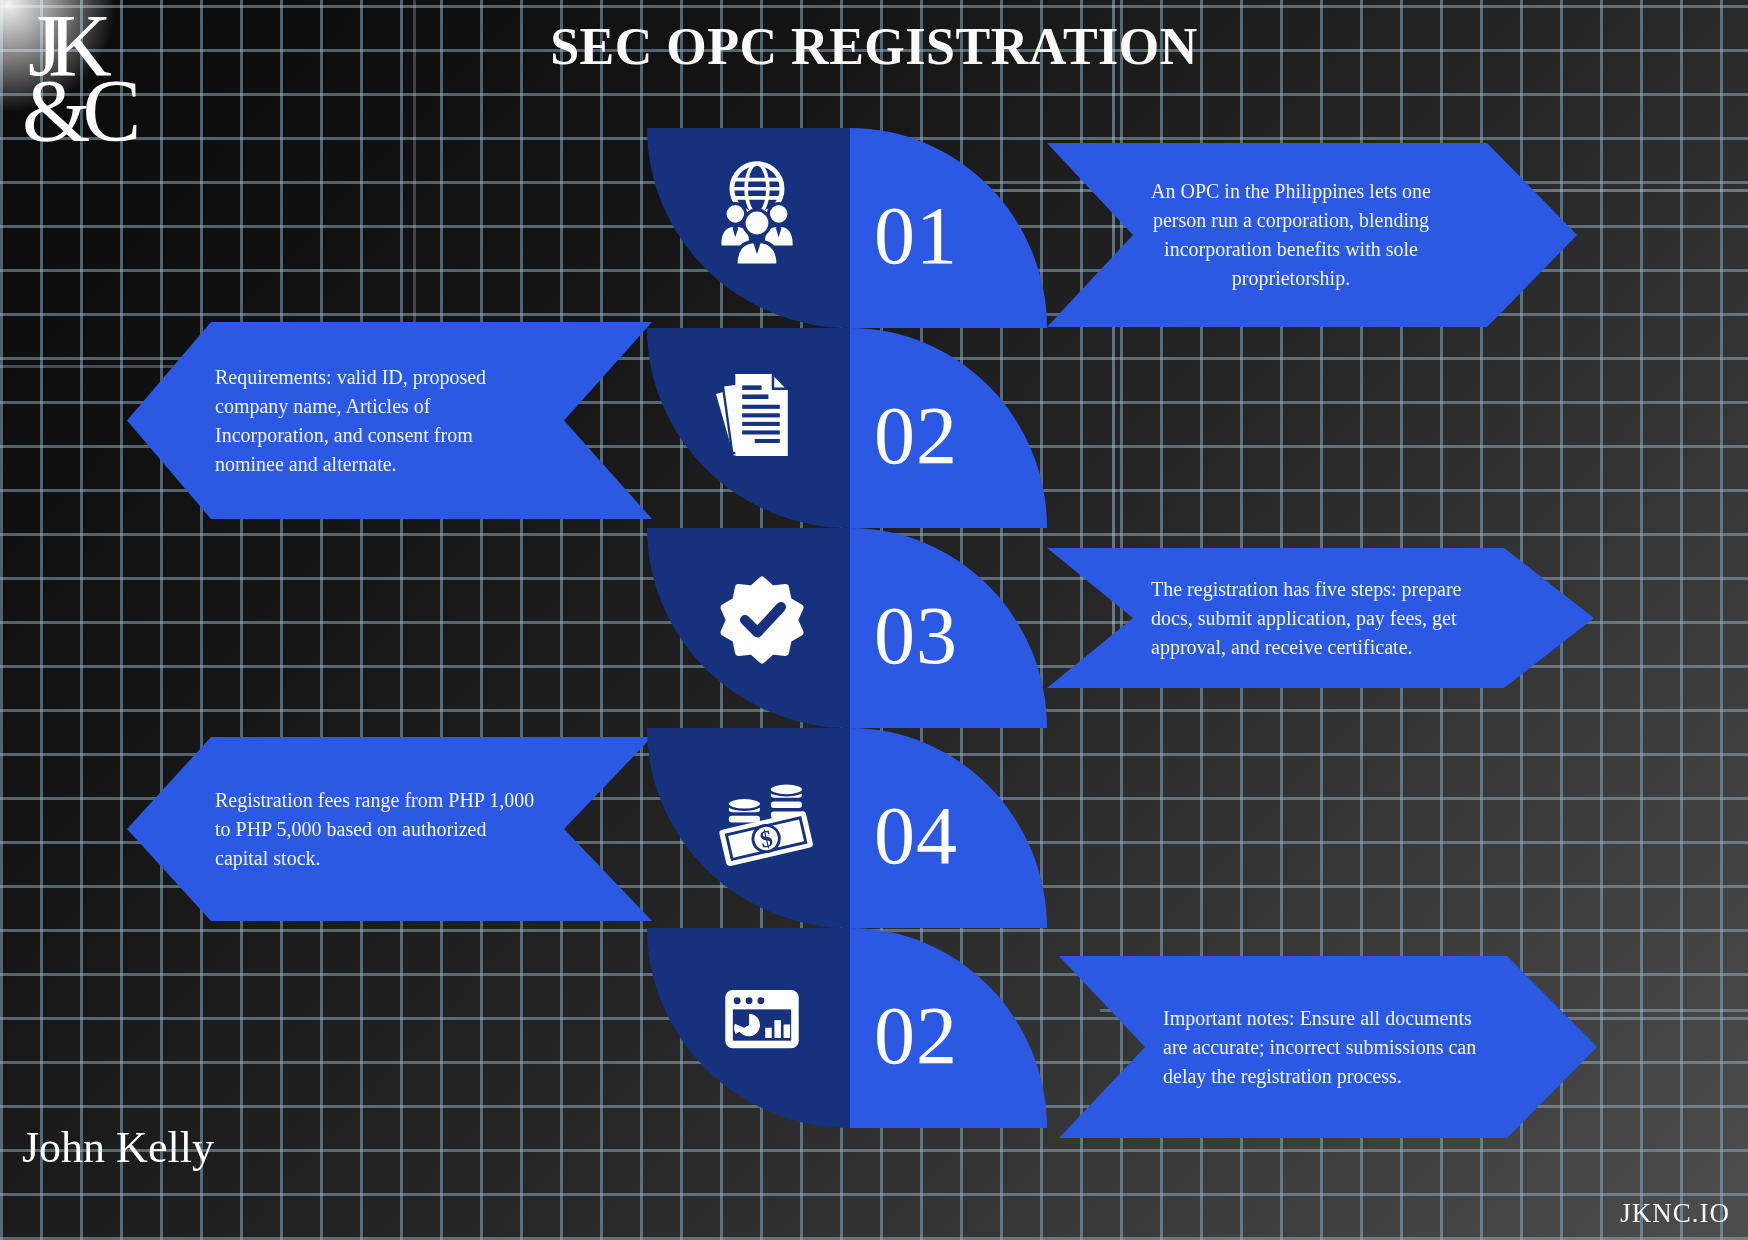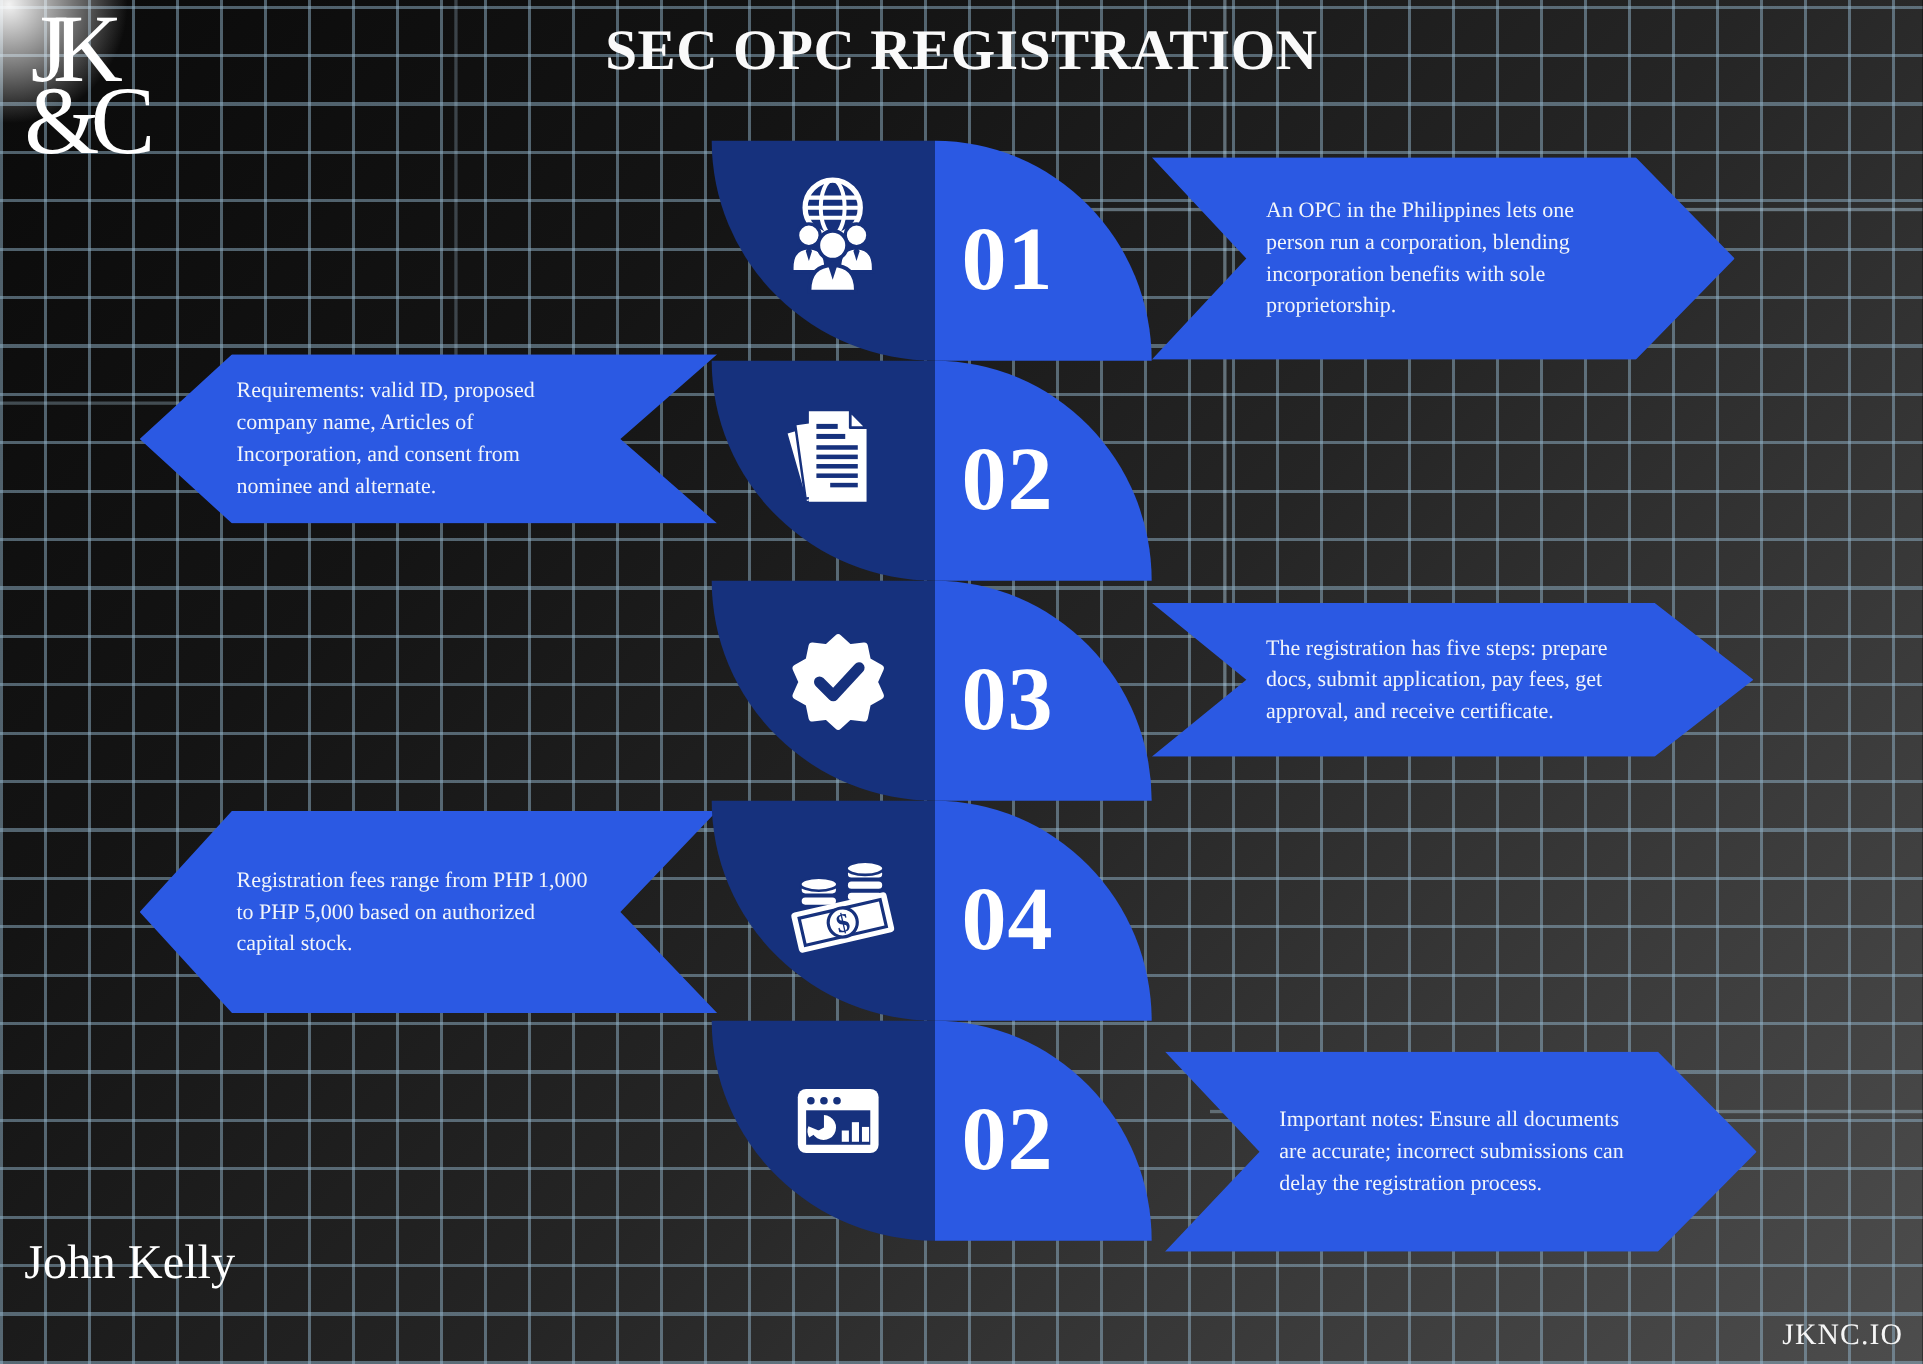--- a/index.html
+++ b/index.html
@@ -26,33 +26,33 @@
     position:absolute;left:647px;top:0;width:203px;height:200px;
     background:#16317D;border-radius:0 0 0 100%;
   }
   .leaf-bright{
     position:absolute;left:850px;top:0;width:197px;height:200px;
     background:#2B59E3;border-radius:0 100% 0 0;
   }
   .step-number{
     position:absolute;left:850px;top:0;width:197px;height:200px;
     display:flex;align-items:center;padding-left:24px;box-sizing:border-box;
-    color:#fff;font-size:82px;font-weight:700;transform:translateY(8px);letter-spacing:1px;
+    color:#fff;font-size:82px;font-weight:400;transform:translateY(8px);letter-spacing:1px;
   }
   .icon{position:absolute;left:700px;top:30px;width:114px;height:114px;}
   .banner{
     position:absolute;background:#2B59E3;color:#F2F5FA;
     display:flex;align-items:center;box-sizing:border-box;
     font-size:20px;line-height:29px;font-weight:400;
   }
   .banner .txt{white-space:pre-line;}
   .banner.right{clip-path:polygon(0 0, var(--wb) 0, 100% 50%, var(--wb) 100%, 0 100%, 86px 50%);padding-left:104px;}
   .banner.left{left:127px;width:525px;clip-path:polygon(84px 0, 100% 0, calc(100% - 88px) 50%, 100% 100%, 84px 100%, 0 50%);padding-left:88px;}
-  .b0{left:1047px;top:15px;height:184px;width:530px;--wb:440px;}
-  .b1{top:-6px;height:154px;align-items:center;}
+  .b0{left:1047px;top:15px;height:184px;width:530px;text-align:center;--wb:440px;}
+  .b1{top:-6px;height:197px;align-items:center;}
   .b2{left:1047px;top:20px;height:140px;width:547px;--wb:457px;}
   .b3{top:9px;height:184px;}
   .b4{left:1059px;top:28px;height:182px;width:538px;--wb:448px;}
   .company{position:absolute;left:22px;top:1122px;color:#fff;font-size:44px;line-height:51px;font-weight:400;}
   .company .amp{font-style:italic;margin-right:10px;}
   .company .l2{margin-left:8px;}
   .website{position:absolute;right:18px;top:1198px;color:#f5f5f5;font-size:27px;letter-spacing:1px;}
 </style>
 </head>
 <body>

